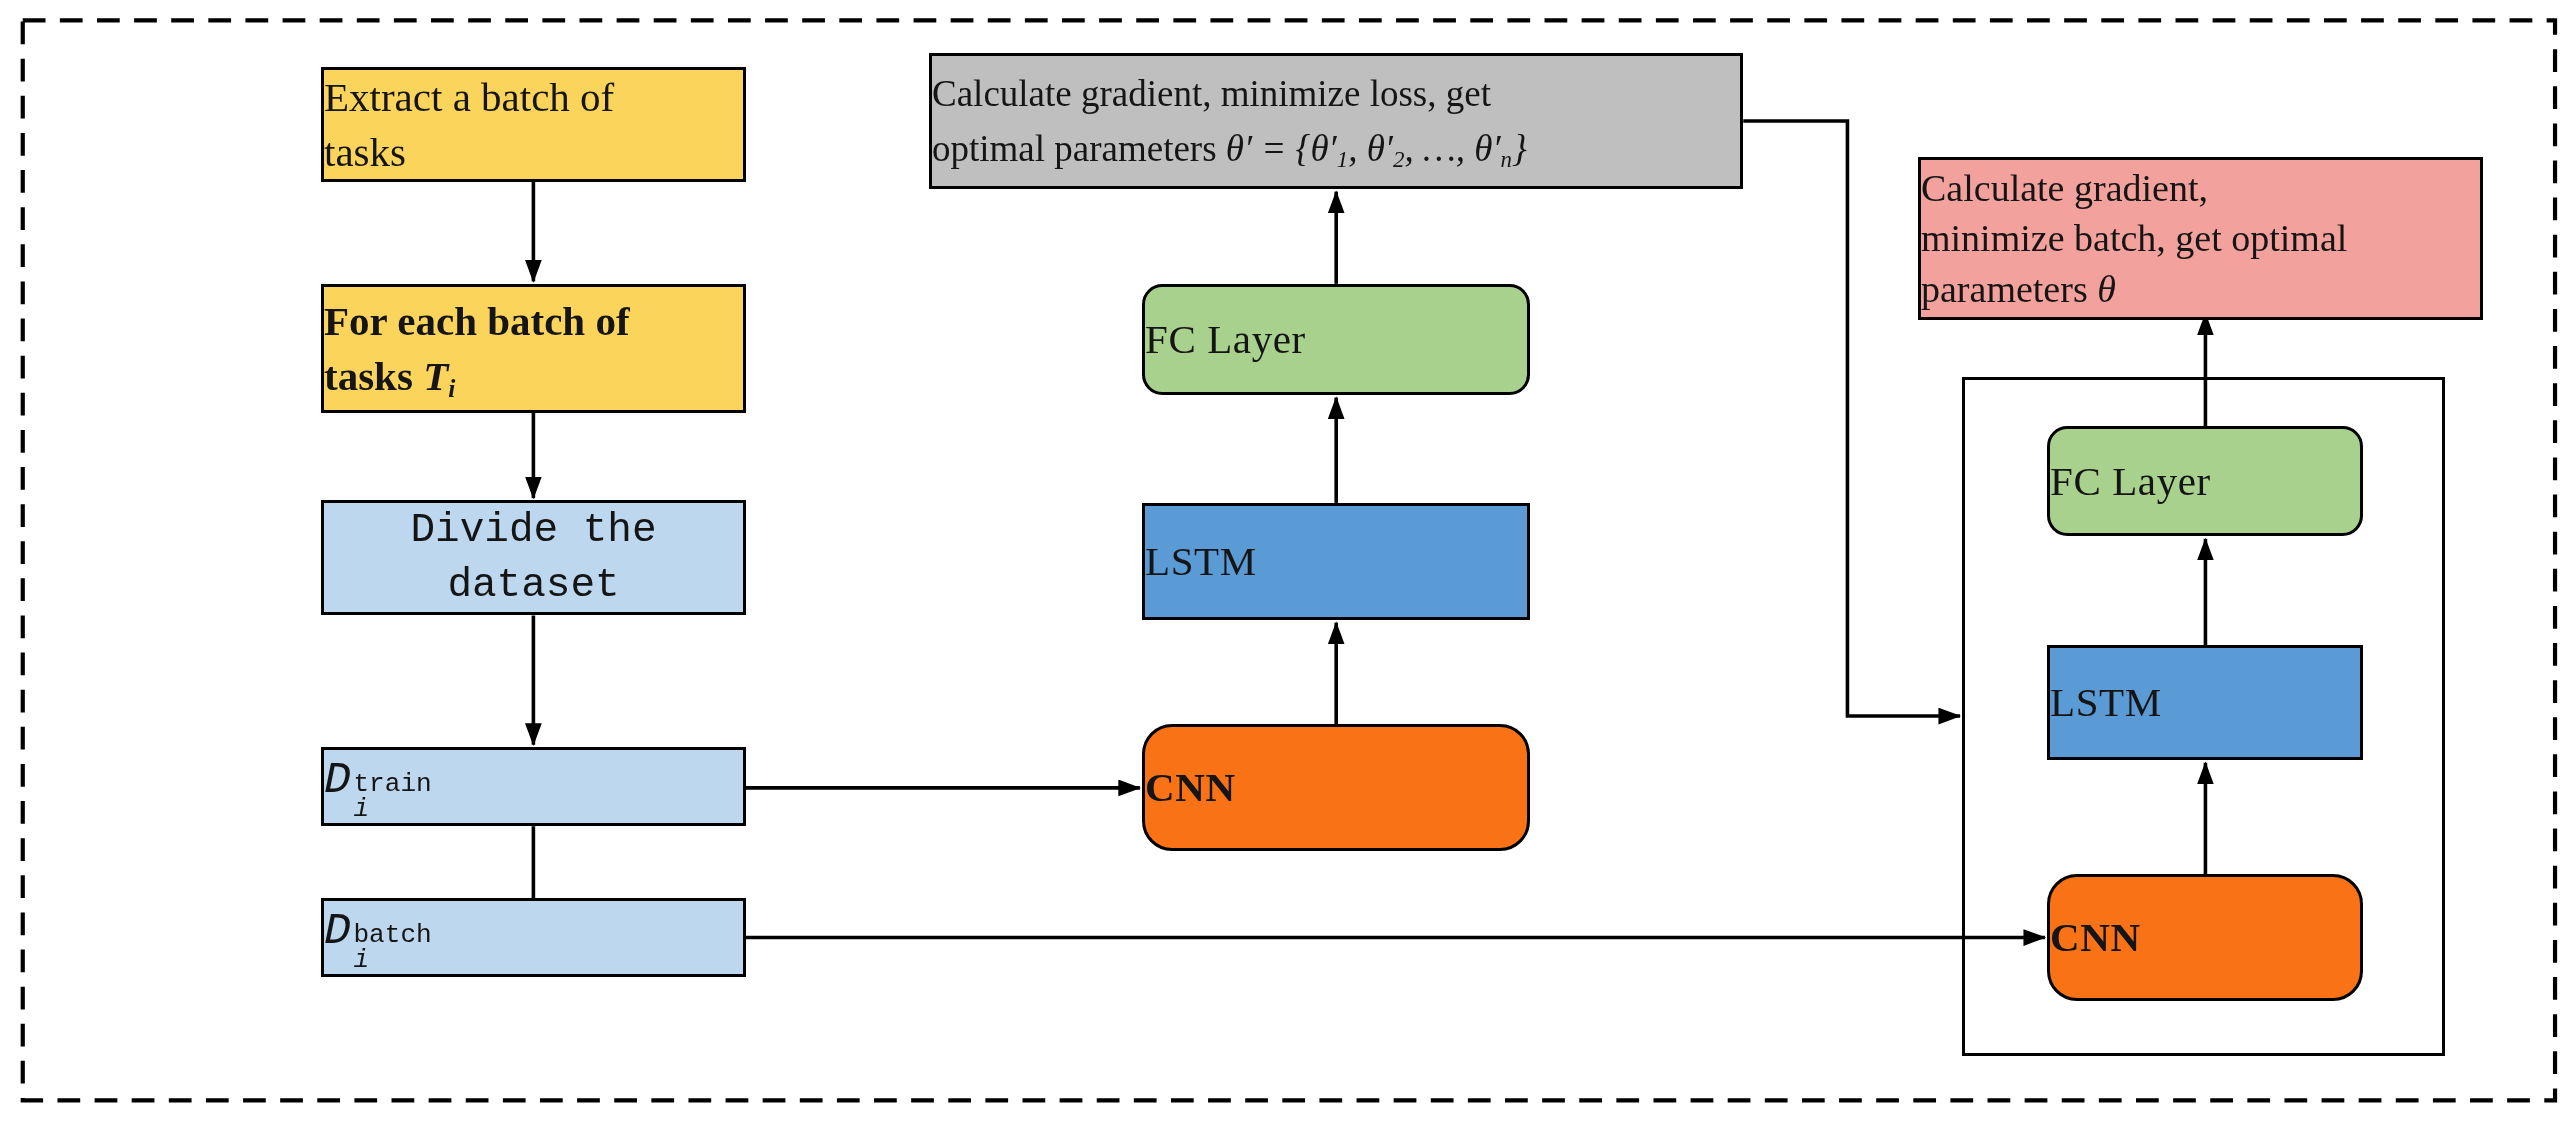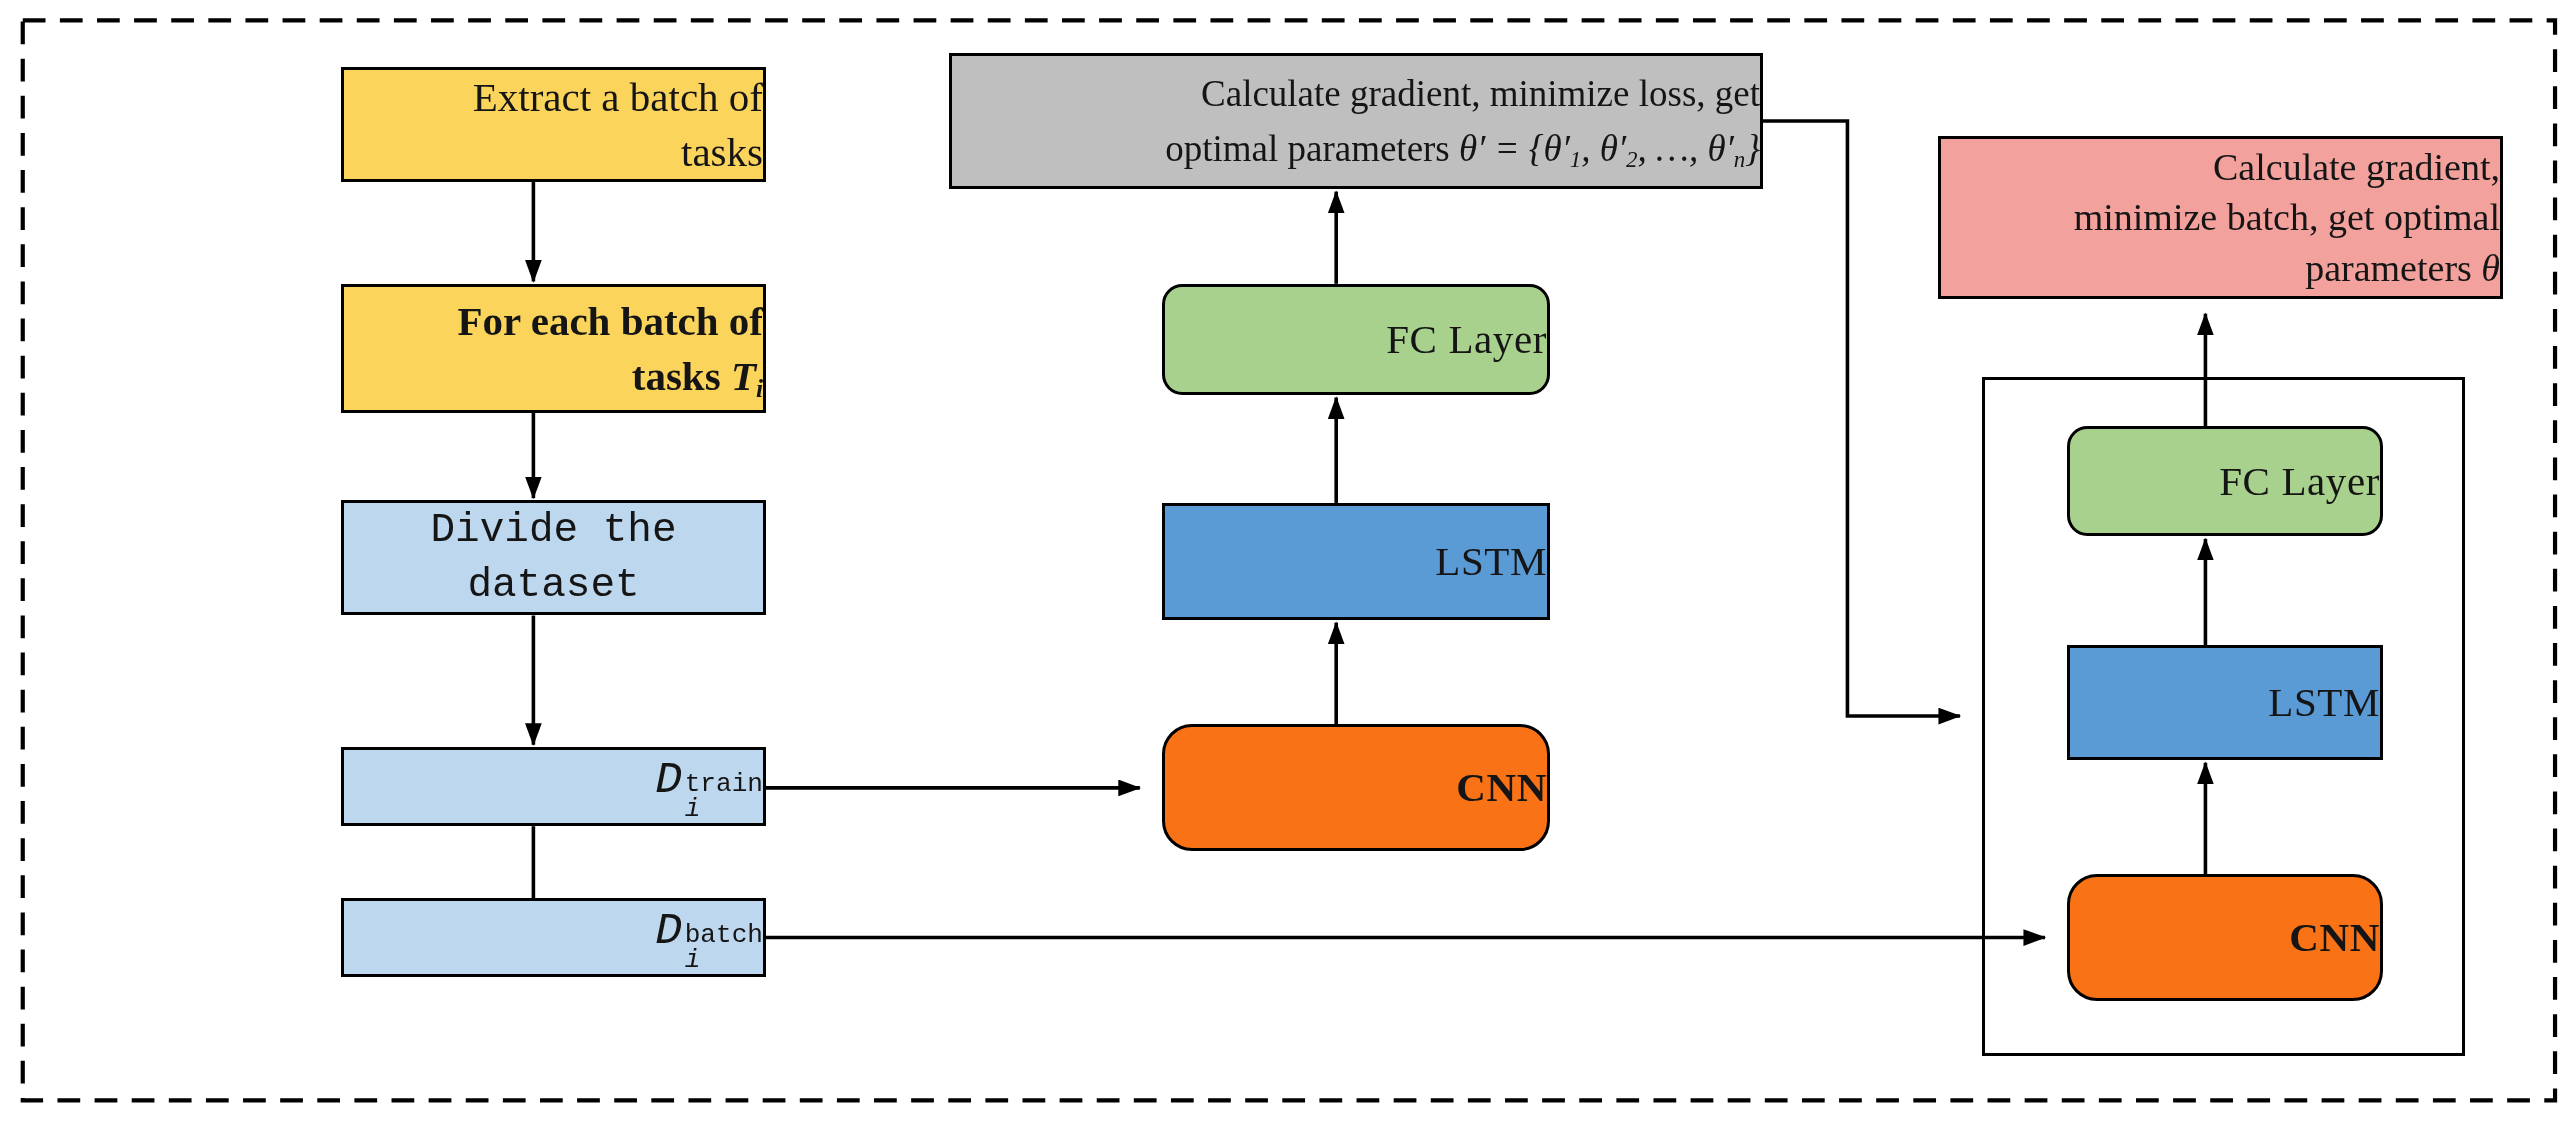--- a/index.html
+++ b/index.html
@@ -2,22 +2,22 @@
 <html style="font-size:9.6px"><head>
 <meta charset="utf-8">
 <style>
   html,body{margin:0;padding:0;background:#ffffff;}
   #canvas{
     position:relative;width:2576px;height:1122px;background:#ffffff;
     font-family:"Liberation Serif","DejaVu Serif",serif;color:#151515;overflow:hidden;
   }
   #connectors{position:absolute;left:0;top:0;width:2576px;height:1122px;}
   .box{
-    position:absolute;display:flex;flex-direction:column;align-items:flex-end;justify-content:center;
-    text-align:center;box-sizing:border-box;border:3.6px solid #000;line-height:1.32;margin-left:20px;
+    position:absolute;display:flex;flex-direction:column;align-items:flex-start;justify-content:center;
+    text-align:center;box-sizing:border-box;border:3.6px solid #000;line-height:1.32;
   }
   .yellow{background:#FBD45C;}
   .lblue{background:#BDD7EE;font-family:Liberation Mono, monospace;}
   .grayb{background:#BFBFBF;}
   .greenb{background:#A9D18E;border-radius:20.4px;}
   .blueb{background:#5B9BD5;}
   .orangeb{background:#f97316;border-radius:30px;font-weight:bold;}
   .pinkb{background:#F2A19C;}
   .groupb{background:transparent;border:3px solid #000;}
   .flow-label{font-size:41px;}
@@ -32,21 +32,21 @@
   
   #yellow1{left:321px;top:67px;width:425px;height:115px;}
   #yellow2{left:321px;top:284px;width:425px;height:129px;font-weight:bold;}
   #divide {left:321px;top:500px;width:425px;height:115px;}
   #dtrain {left:321px;top:747px;width:425px;height:79px;}
   #dtest  {left:321px;top:898px;width:425px;height:79px;}
   #graybox{left:929px;top:53px;width:814px;height:136px;font-size:37px;line-height:1.5;}
   #fcmid  {left:1142px;top:284px;width:388px;height:111px;}
   #lstmmid{left:1142px;top:503px;width:388px;height:117px;}
   #cnnmid {left:1142px;top:724px;width:388px;height:127px;}
-  #pinkbox{left:1918px;top:136px;width:565px;height:163px;font-size:38px;line-height:1.33;}
+  #pinkbox{left:1918px;top:157px;width:565px;height:163px;font-size:38px;line-height:1.33;}
   #group  {left:1962px;top:377px;width:483px;height:679px;}
   #fcr    {left:2047px;top:426px;width:316px;height:110px;}
   #lstmr  {left:2047px;top:645px;width:316px;height:115px;}
   #cnnr   {left:2047px;top:874px;width:316px;height:127px;}
   #phase-label{
     position:absolute;left:41px;top:1025px;font-size:55px;line-height:1.05;color:#FF0000;white-space:nowrap;
   }
 </style>
 </head>
 <body>

